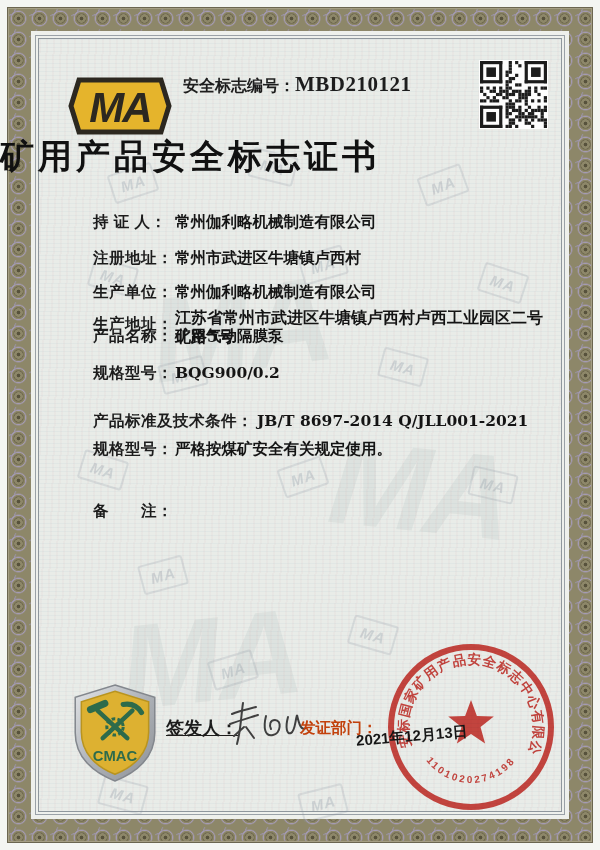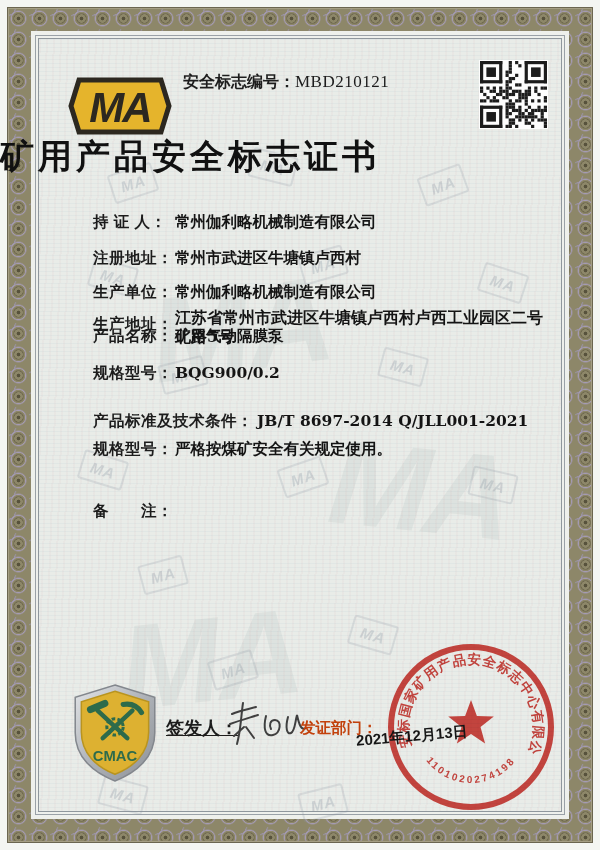--- a/index.html
+++ b/index.html
@@ -43,21 +43,21 @@
     font-size:15px;display:flex;align-items:center;justify-content:center;
     letter-spacing:1px;pointer-events:none;
   }
   .wm-big{
     position:absolute;color:rgba(150,160,166,.13);font-weight:bold;font-style:italic;
     font-size:120px;letter-spacing:-4px;pointer-events:none;font-family:"Liberation Sans",sans-serif;
   }
   
   .ma-logo{position:absolute;left:68px;top:76px;}
   .serial{position:absolute;left:183px;top:72px;font-size:16px;font-weight:600;color:#1d1d1d;}
-  .serial .val{font-family:"Liberation Serif",serif;font-weight:400;font-size:17px;letter-spacing:.5px;}
+  .serial .val{font-family:"Liberation Serif",serif;font-weight:700;font-size:21px;letter-spacing:.5px;}
   .qr{position:absolute;left:479px;top:60px;background:#fdfdfd;padding:1px;}
   .cert-title{
     position:absolute;left:0;top:134px;width:100%;
     font-family:"Liberation Serif","DejaVu Serif",serif;
     font-size:34px;font-weight:bold;color:#111;letter-spacing:4px;
   }
   
   .row{position:absolute;left:93px;width:452px;display:flex;align-items:flex-start;}
   .row .label{
     flex:0 0 82px;font-size:15.5px;font-weight:600;color:#1c1c1c;letter-spacing:.5px;white-space:nowrap;

